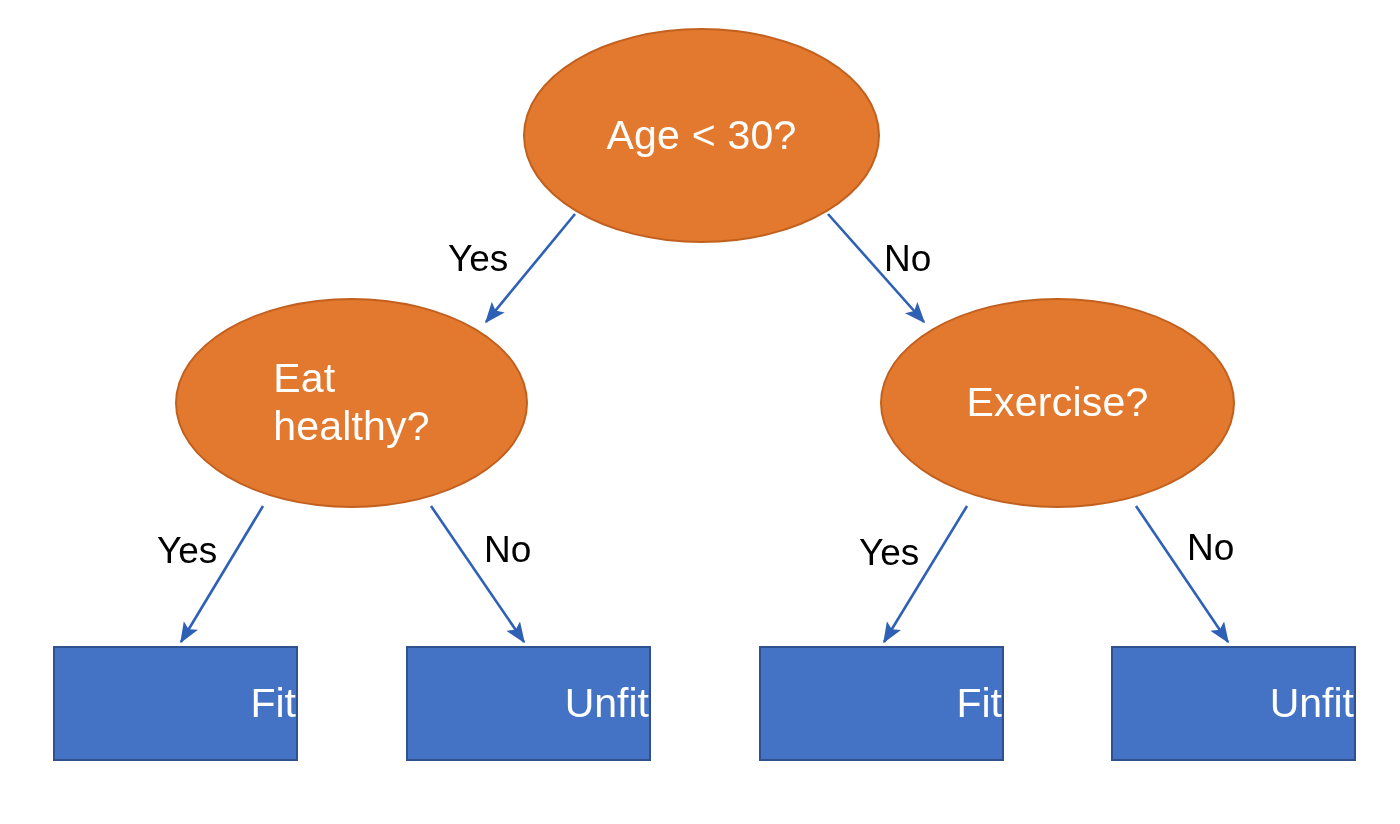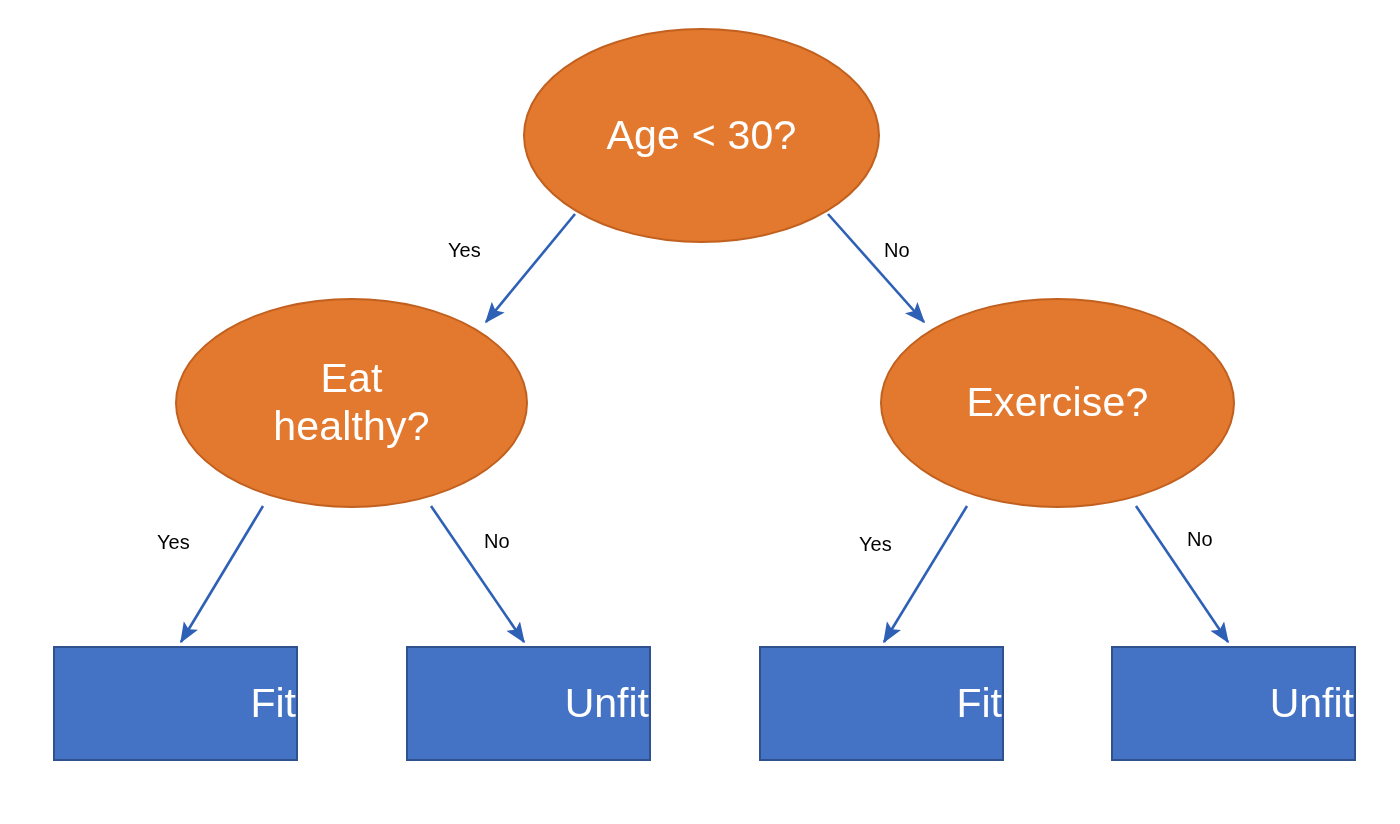--- a/index.html
+++ b/index.html
@@ -30,21 +30,21 @@
   
   .node-ellipse {
     position: absolute;
     box-sizing: border-box;
     border-radius: 50%;
     background: #E3792E;
     border: 2px solid #C1601F;
     display: flex;
     align-items: center;
     justify-content: center;
-    text-align: center;
+    text-align: left;
   }
   .node-ellipse .node-label {
     color: #ffffff;
     font-size: 41px;
     line-height: 1.16;
     letter-spacing: 0.2px;
     white-space: pre-line;
     font-weight: 400;
   }
 
@@ -62,21 +62,21 @@
     color: #ffffff;
     font-size: 41px;
     line-height: 1.1;
     font-weight: 400;
   }
 
   
   .edge-label {
     position: absolute;
     color: #000000;
-    font-size: 20px;
+    font-size: 37px;
     line-height: 1;
     white-space: nowrap;
   }
 </style>
 </head>
 <body>
 
 <div id="canvas">
 
   <svg id="edges" viewBox="0 0 1400 824" width="1400" height="824" xmlns="http://www.w3.org/2000/svg">

